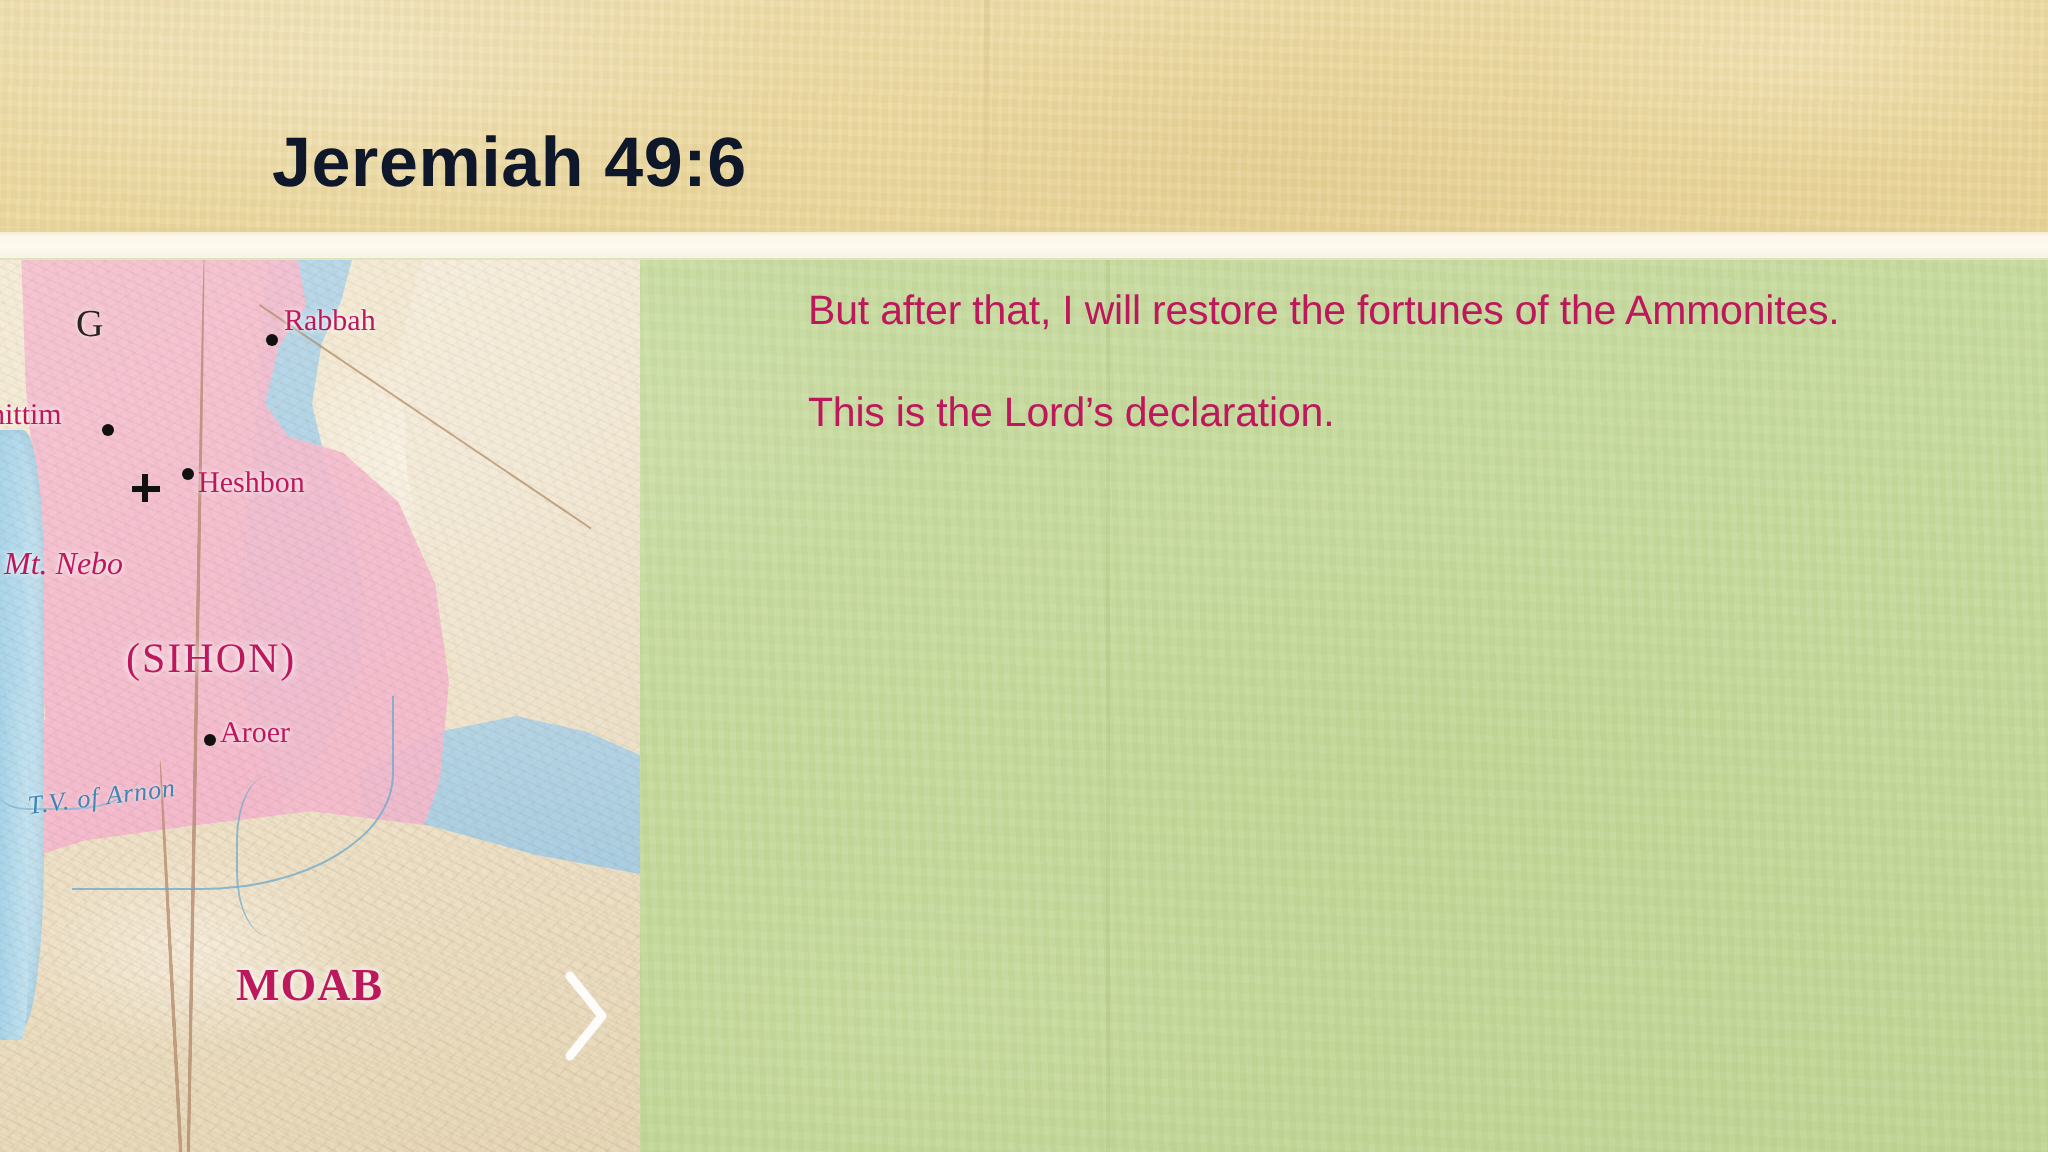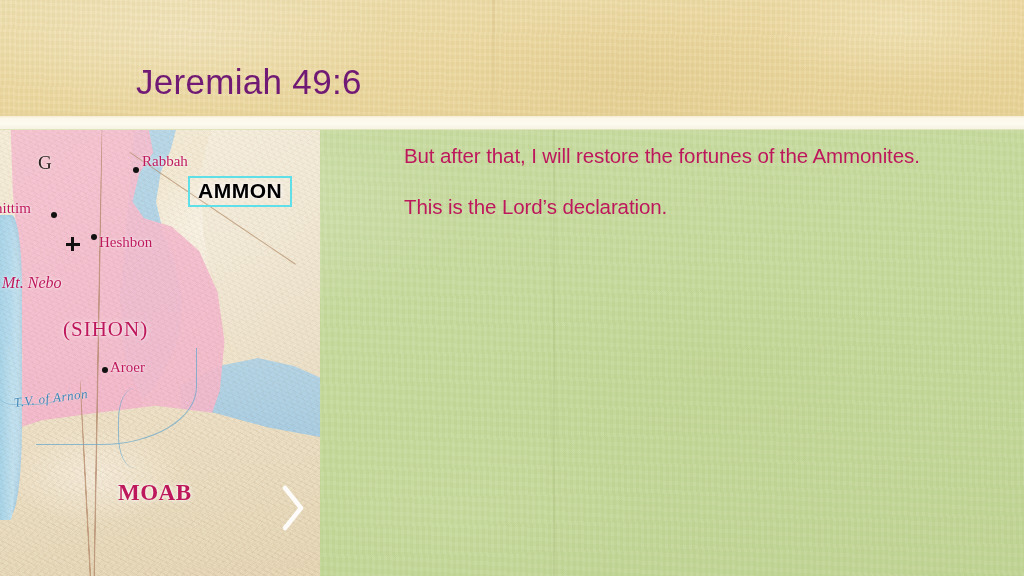--- a/index.html
+++ b/index.html
@@ -52,23 +52,23 @@
     background: linear-gradient(to bottom, rgba(190,160,95,0.16), rgba(190,160,95,0.05));
     pointer-events: none;
   }
 
   .slide-title {
     position: absolute;
     left: 136px;
     top: 62px;
     font-family: "Liberation Sans", sans-serif;
     font-size: 35px;
-    font-weight: 400;
+    font-weight: 700;
     letter-spacing: 0.3px;
-    color: #701a75;
+    color: #0f172a;
     white-space: nowrap;
     z-index: 6;
   }
 
   
   .divider-strip {
     position: absolute;
     left: 0;
     top: 116px;
     width: 1024px;
@@ -501,23 +501,20 @@
 
     <div class="river"></div>
     <div class="river2"></div>
     <div class="river3"></div>
 
     <div class="m-label m-tribe" style="left:38px; top:22px; font-family:'Liberation Serif',serif;">G</div>
 
     <div class="city-dot" style="left:133px; top:37px;"></div>
     <div class="m-label m-city" style="left:142px; top:23px;">Rabbah</div>
 
-    <div class="ammon-box">
-      <span class="m-region-bold">AMMON</span>
-    </div>
 
     <div class="city-dot" style="left:51px; top:82px;"></div>
     <div class="m-label m-city" style="left:-5px; top:70px;">hittim</div>
 
     <div class="m-label m-mount" style="left:2px; top:100px;">Mt. Nebo</div>
     <div class="mount-cross" style="left:66px; top:107px;"></div>
 
     <div class="city-dot" style="left:91px; top:104px;"></div>
     <div class="m-label m-city" style="left:99px; top:104px;">Heshbon</div>
 

